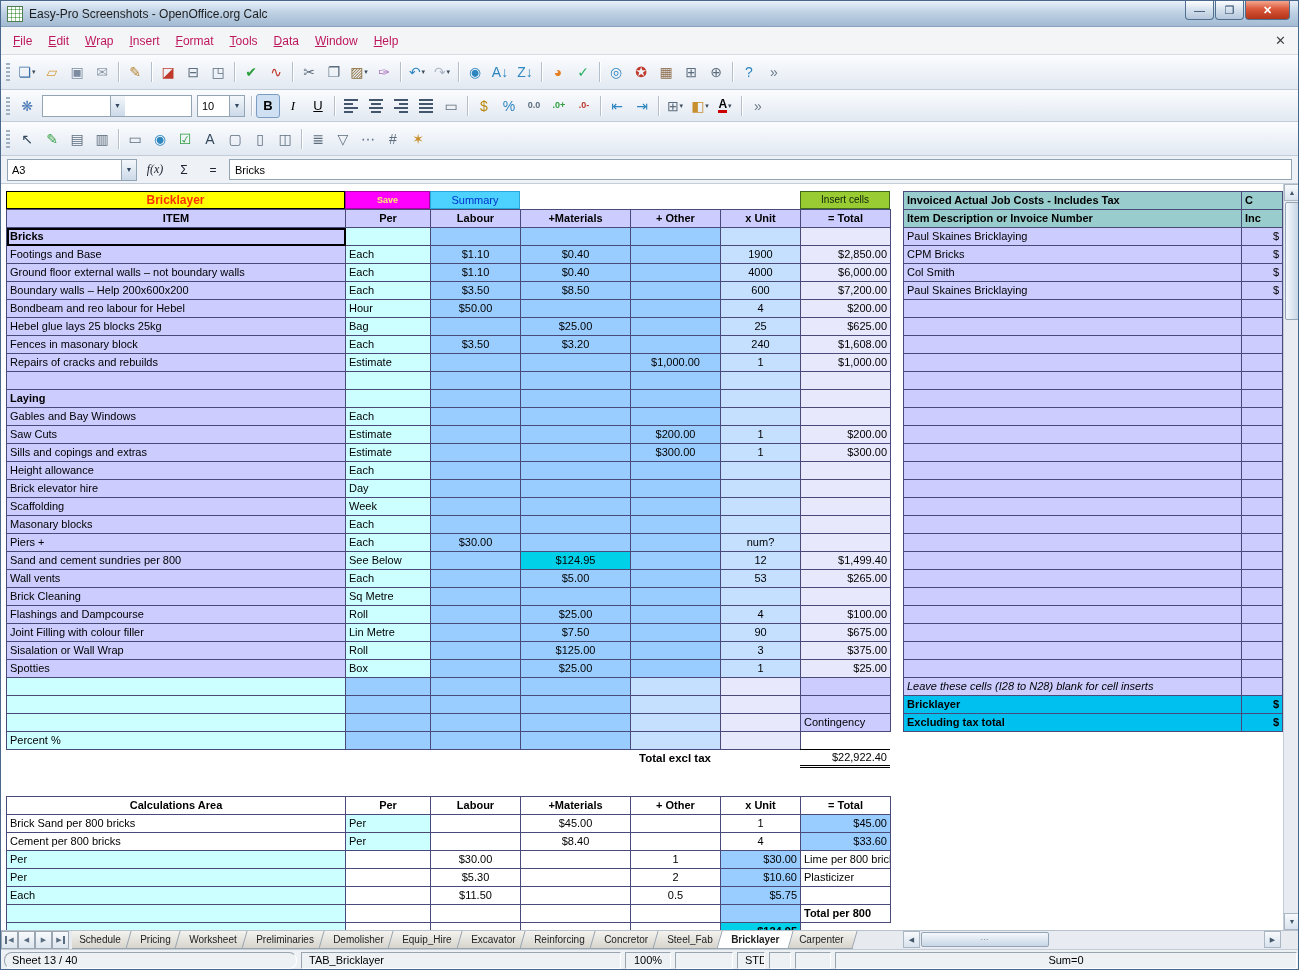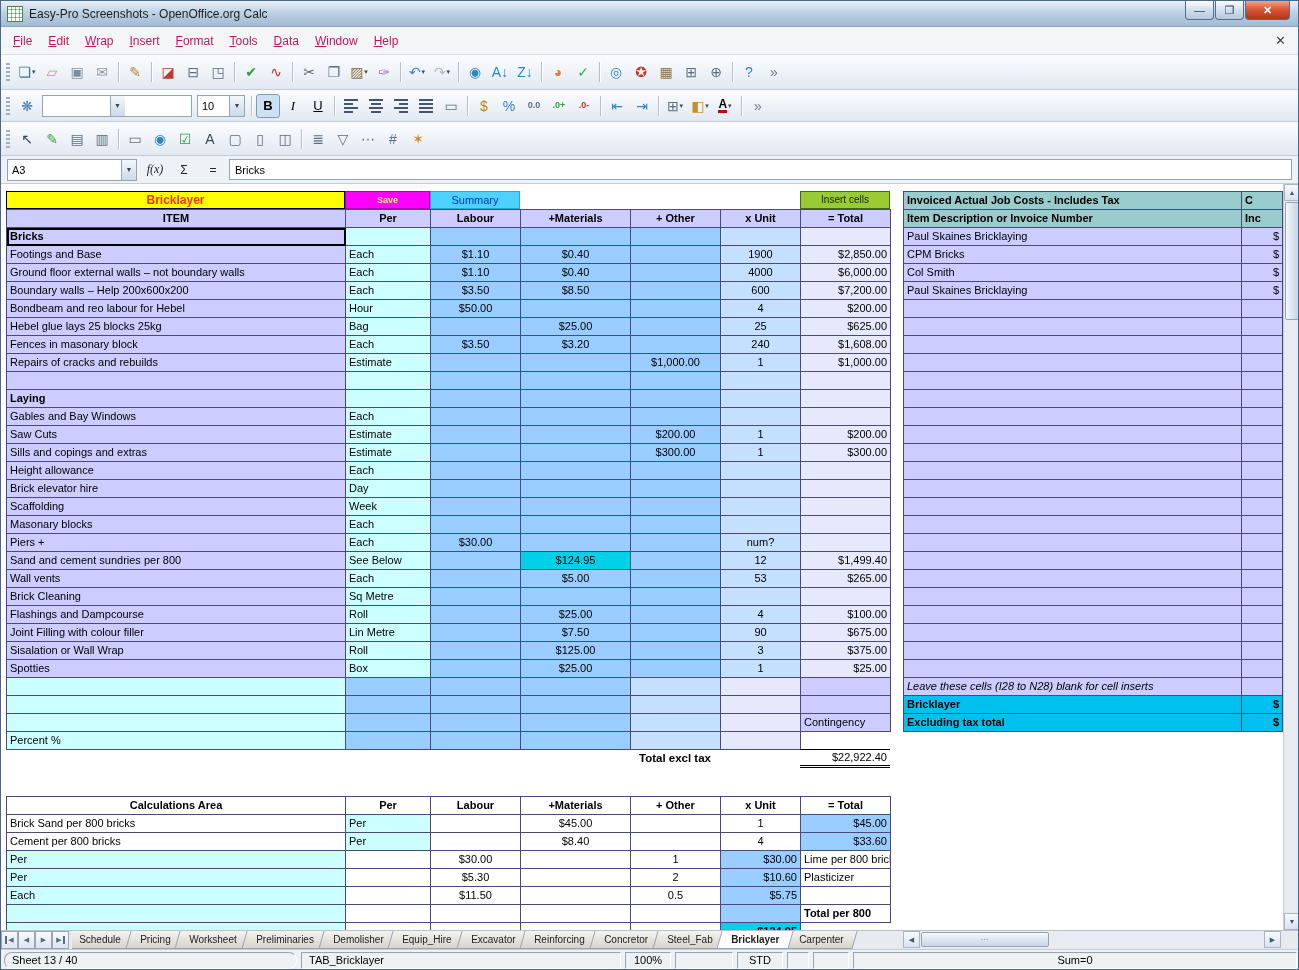--- a/index.html
+++ b/index.html
@@ -858,19 +858,19 @@
       <div id="hthumb">⋯</div>
     </div>
     <div class="harr">▶</div>
   </div>
 
   <div id="statusbar">
       <div class="seg" style="width: 293px; border-radius: 8px;">Sheet 13 / 40</div>
       <div class="seg" style="width: 320px;">TAB_Bricklayer</div>
       <div class="seg center" style="width: 46px;">100%</div>
       <div class="seg center" style="width: 58px;"></div>
-      <div class="seg center" style="width: 46px;">STD</div>
+      <div class="seg center" style="width: 28px;">STD</div>
       <div class="seg center" style="width: 22px;"></div>
       <div class="seg center" style="width: 36px;"></div>
       <div class="seg center" style="flex: 1 1 0%;">Sum=0</div>
     </div>
 
 </div>
 
 </body></html>

